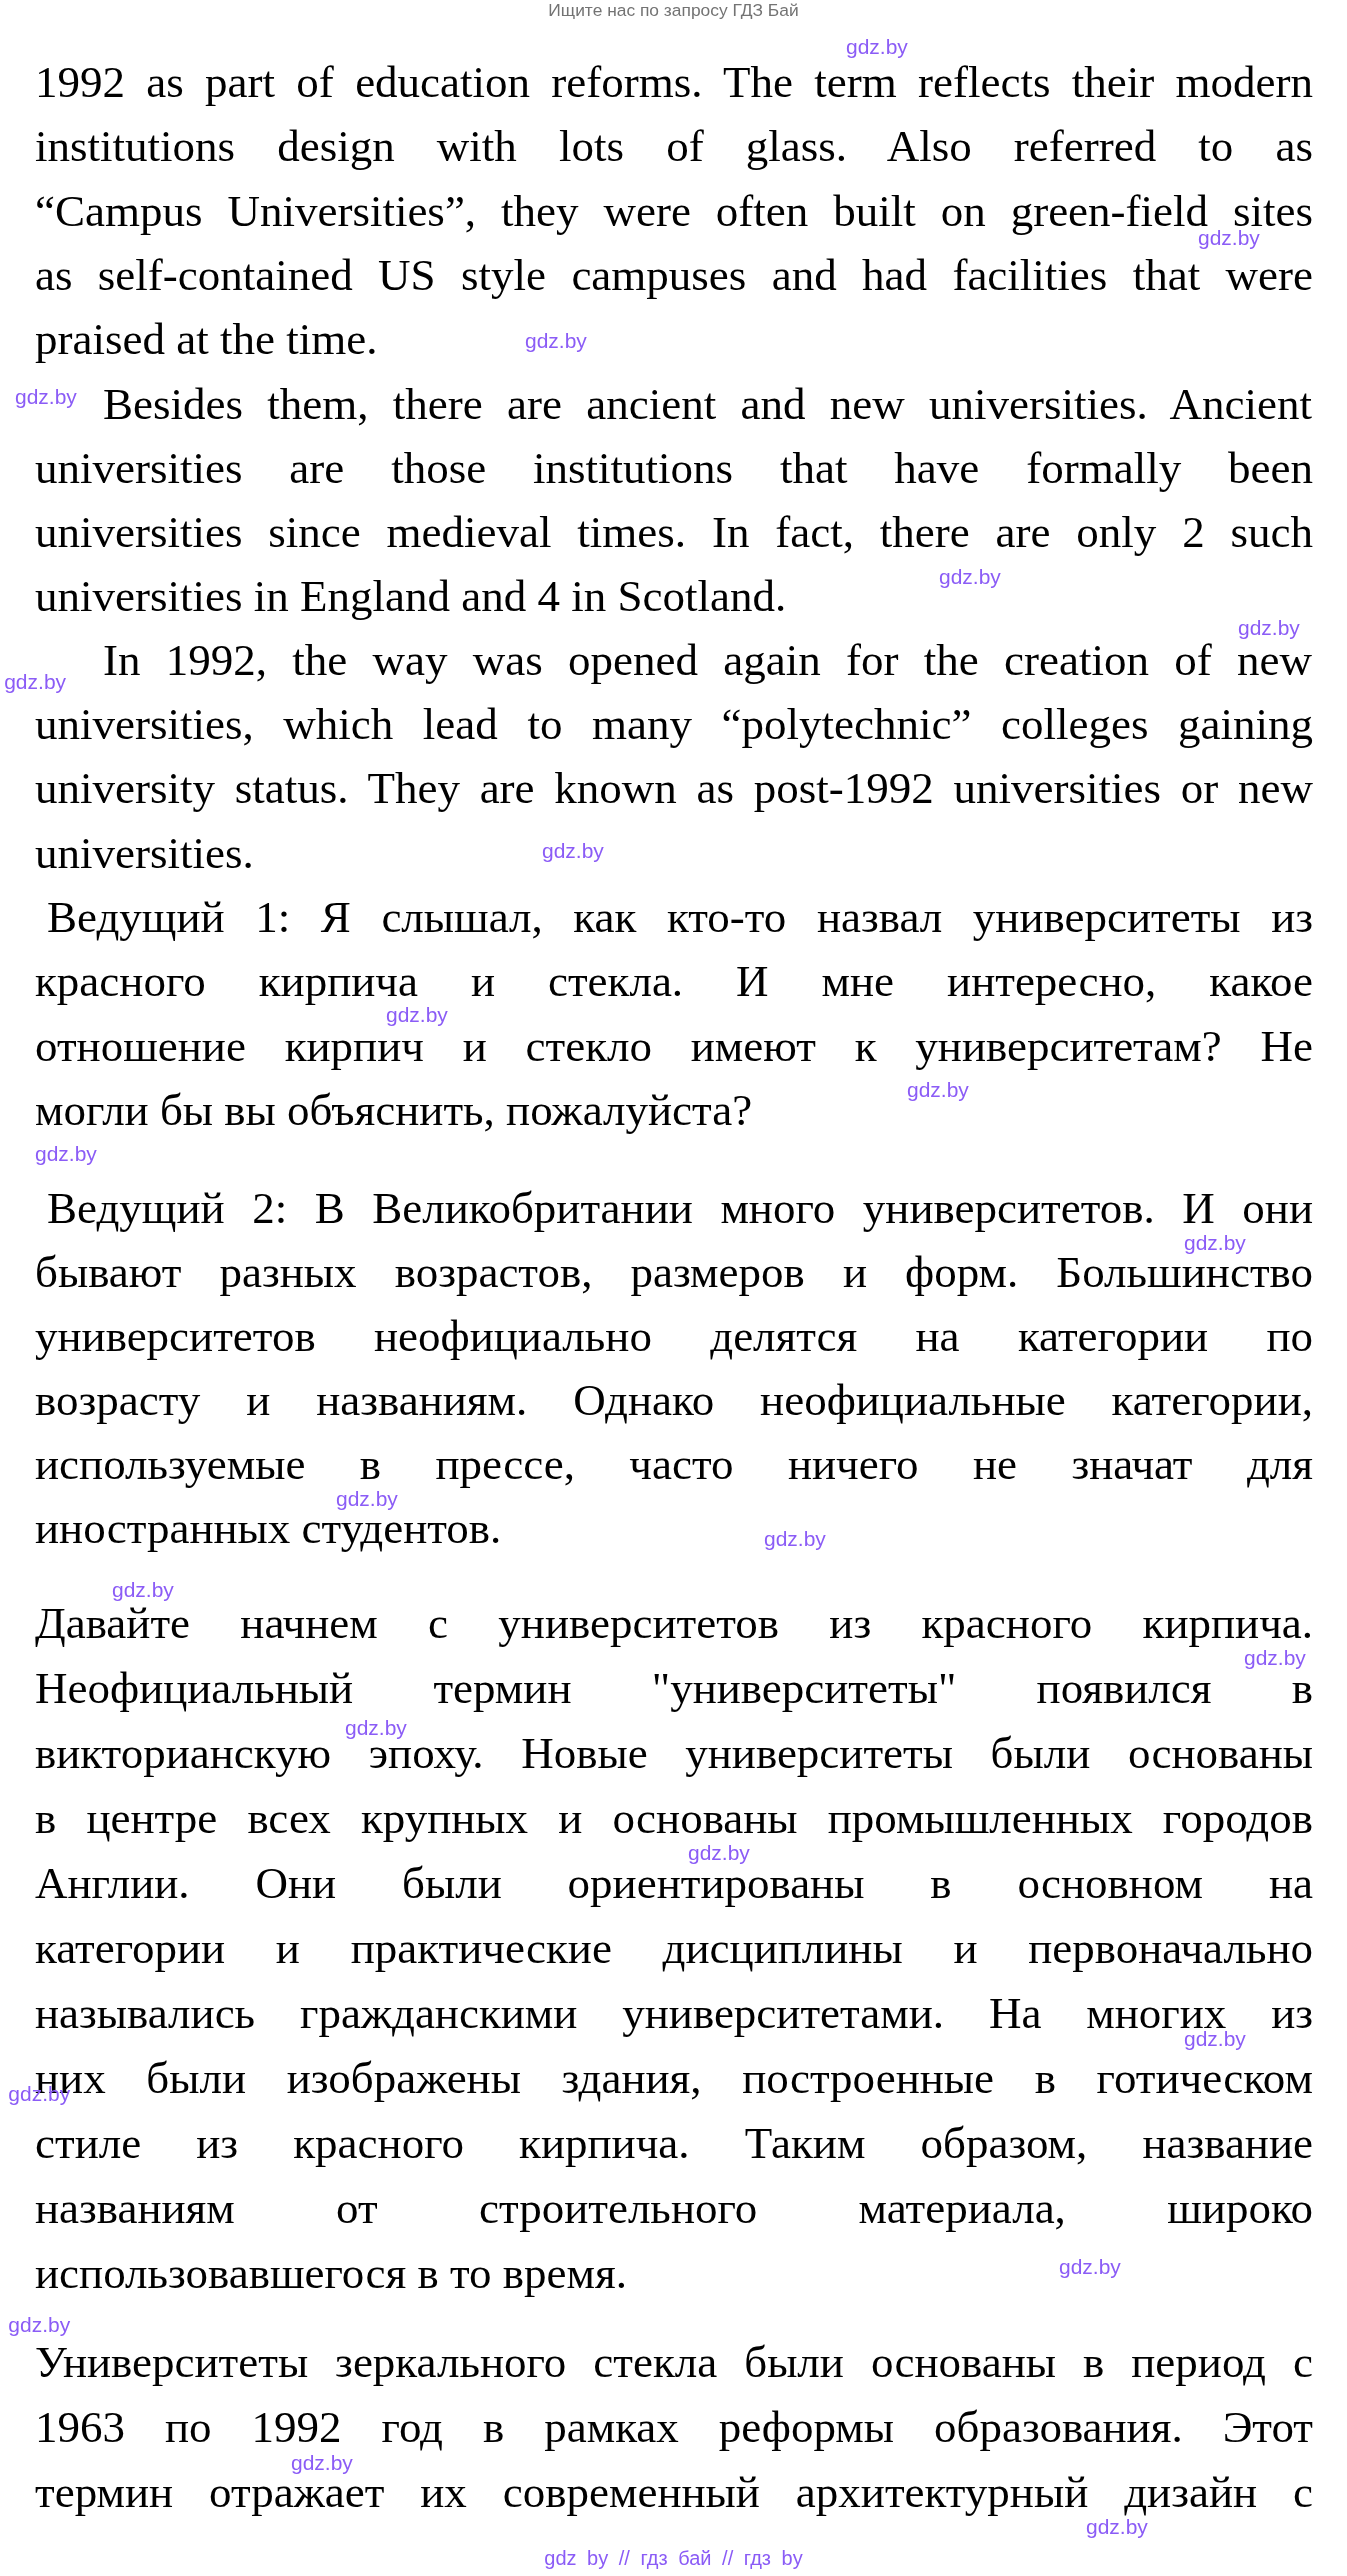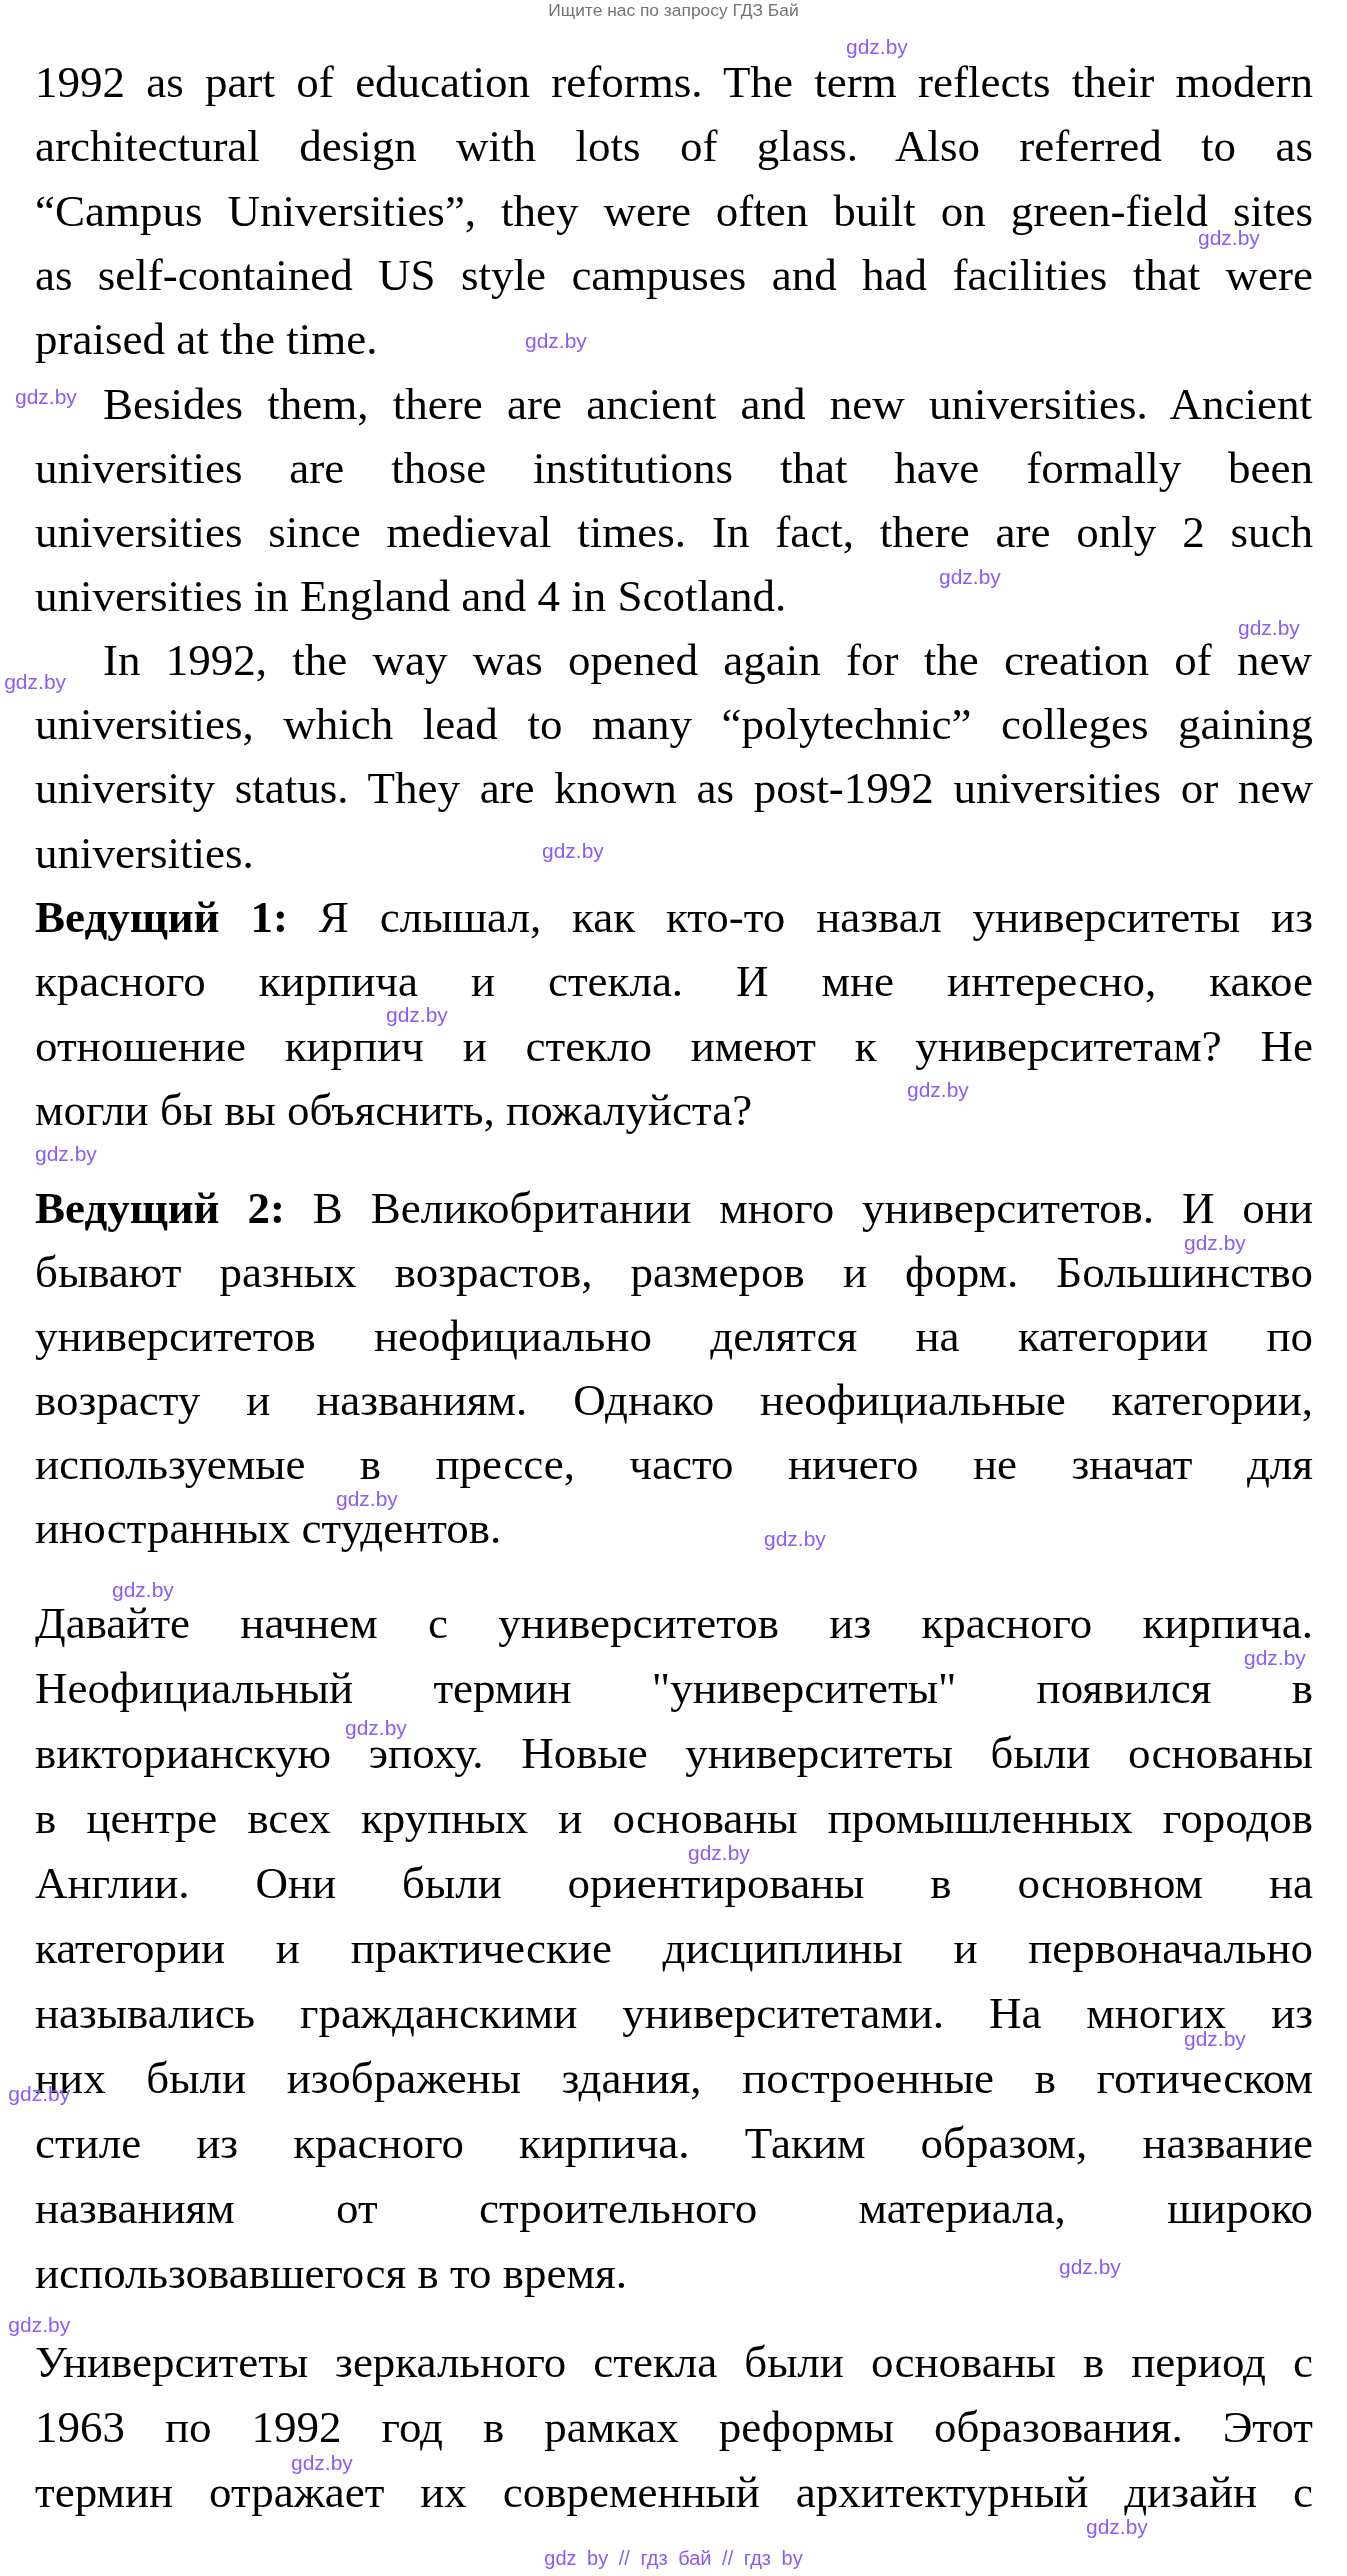--- a/index.html
+++ b/index.html
@@ -19,35 +19,35 @@
     font-size: 20px; line-height: 26.6px; word-spacing: 5px;
   }
   .line {
     position: absolute; left: 35px; width: 1278px; height: 58px;
     font-family: "Liberation Serif", "DejaVu Serif", serif;
     font-size: 45px; line-height: 58px; color: #000;
     white-space: nowrap; overflow: visible;
     transform-origin: left top;
   }
   .line.j { text-align: justify; text-align-last: justify; white-space: normal; }
-  .line b { font-weight: bold; }
+  .line b { font-weight: normal; margin-left: 12px; }
   .wm {
     position: absolute;
     font-family: "Liberation Sans", "DejaVu Sans", sans-serif;
     font-size: 21px; line-height: 23px; color: #8b5cf6;
     white-space: nowrap;
   }
 </style>
 </head>
 <body>
 
 <div class="header">Ищите нас по запросу ГДЗ Бай</div>
 
 <div class="line j" style="top:53px">1992 as part of education reforms. The term reflects their modern</div>
-<div class="line j" style="top:117px">architectural design with lots of glass. Also referred to as</div>
+<div class="line j" style="top:117px">institutions design with lots of glass. Also referred to as</div>
 <div class="line j" style="top:182px">“Campus Universities”, they were often built on green-field sites</div>
 <div class="line j" style="top:246px">as self-contained US style campuses and had facilities that were</div>
 <div class="line" style="top:310px">praised at the time.</div>
 
 <div class="line j" style="top:375px;left:103px;width:1209px">Besides them, there are ancient and new universities. Ancient</div>
 <div class="line j" style="top:439px">universities are those institutions that have formally been</div>
 <div class="line j" style="top:503px">universities since medieval times. In fact, there are only 2 such</div>
 <div class="line" style="top:567px">universities in England and 4 in Scotland.</div>
 
 <div class="line j" style="top:631px;left:103px;width:1209px">In 1992, the way was opened again for the creation of new</div>

